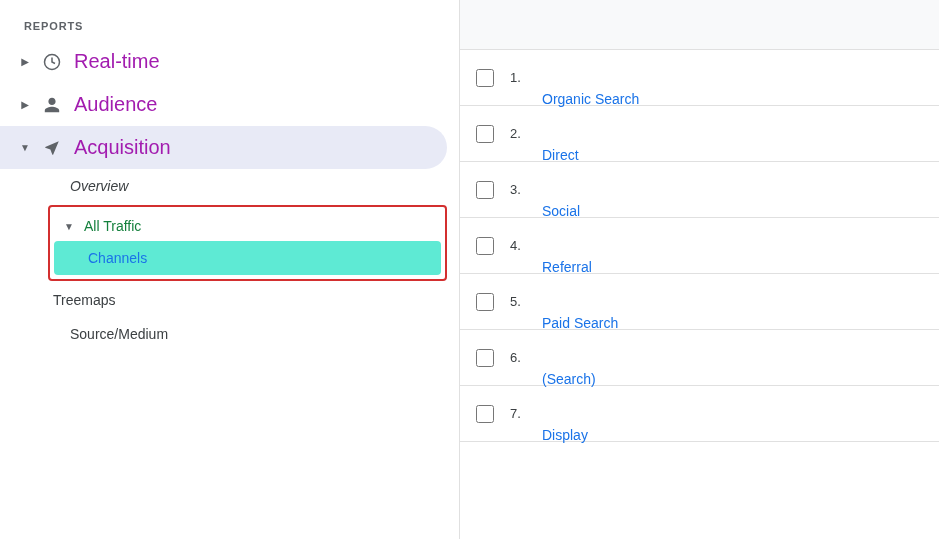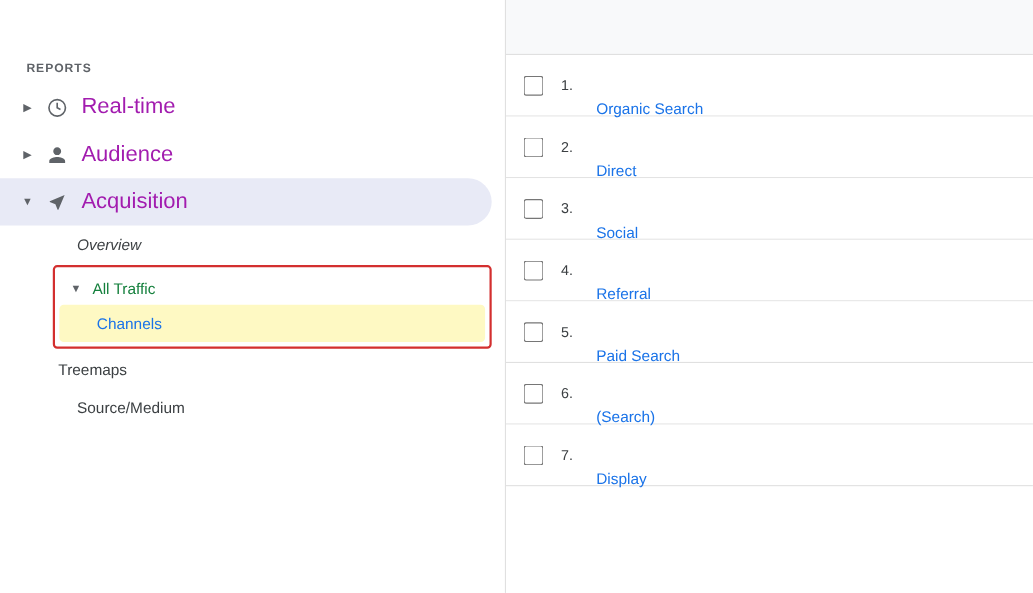--- a/index.html
+++ b/index.html
@@ -22,21 +22,20 @@
       border-right: 1px solid #e0e0e0;
     }
 
     .sidebar-section-label {
       font-size: 11px;
       font-weight: 600;
       color: #5f6368;
       letter-spacing: 0.08em;
       padding: 0 16px 8px 24px;
       text-transform: uppercase;
-      margin-top: 36px;
     }
 
     .nav-item {
       display: flex;
       align-items: center;
       padding: 10px 16px 10px 16px;
       cursor: pointer;
       border-radius: 0 24px 24px 0;
       margin-right: 12px;
       color: #3c4043;
@@ -118,21 +117,21 @@
       font-size: 14px;
       color: #15803d;
       text-align: center;
     }
 
     .channels-item {
       display: flex;
       align-items: center;
       padding: 9px 12px 9px 34px;
       cursor: pointer;
-      background: #fef9c3;
+      background: #5eead4;
       border-radius: 4px;
       margin: 0 4px;
     }
 
     .channels-label {
       font-size: 14px;
       color: #1a73e8;
       font-weight: 500;
     }
 

